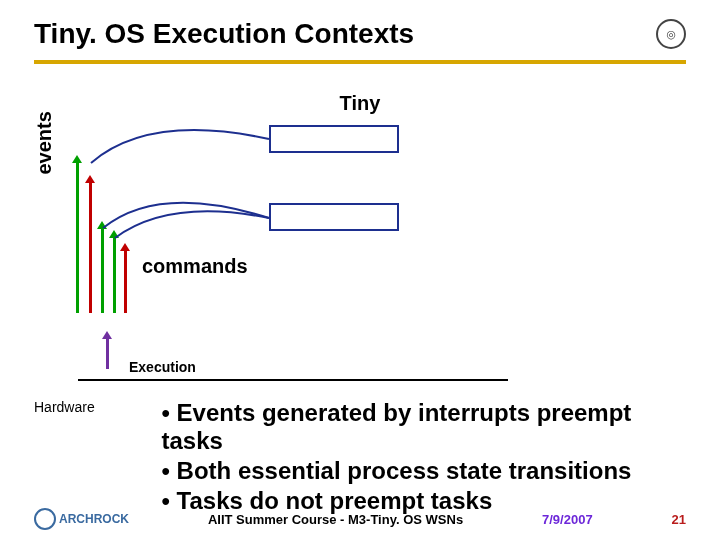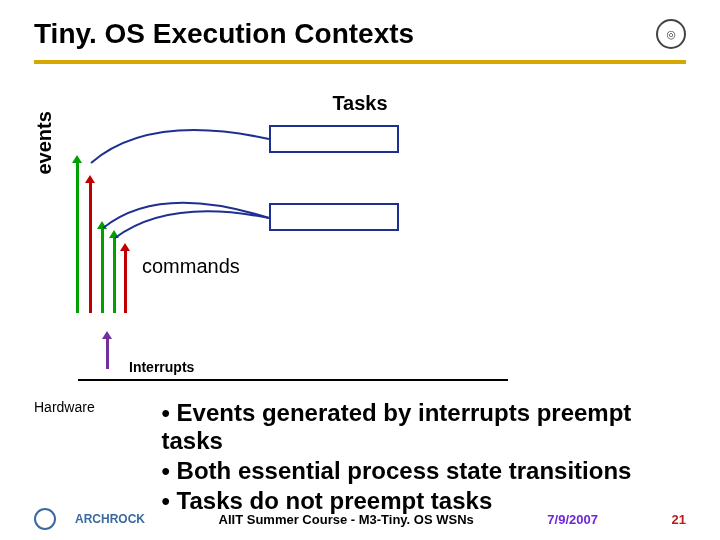--- a/index.html
+++ b/index.html
@@ -29,54 +29,54 @@
   .ag3::after { border-bottom:8px solid #00a000; }
   .ar2 { left: 90px; height: 62px; background:#c00000; }
   .ar2::after { border-bottom:8px solid #c00000; }
 
   .events-label { position:absolute; left: 10px; top: 40px; font-weight:bold; font-size:20px; transform: rotate(-90deg); transform-origin: left center; }
 
   .task-box { position:absolute; border:2px solid #1d2f8f; background:#fff; width:130px; height:28px; }
   .tb1 { left: 235px; top: 2px; }
   .tb2 { left: 235px; top: 80px; }
 
-  .commands-label { position:absolute; left: 108px; top: 132px; font-weight:normal; font-size:20px; }
+  .commands-label { position:absolute; left: 108px; top: 132px; font-weight:bold; font-size:20px; }
 
   .interrupts-row { position: relative; margin-top: 6px; }
   .int-arrow { position:absolute; left: 72px; bottom: 12px; width: 3px; height: 30px; background:#7030a0; }
   .int-arrow::after { content:""; position:absolute; top:-8px; left:-4px; border-left:5px solid transparent; border-right:5px solid transparent; border-bottom:8px solid #7030a0; }
   .interrupts-label { font-weight:bold; font-size:14px; margin-left: 95px; padding-top: 30px; }
   .int-hr { height:2px; background:#000; margin-top:4px; width: 430px; margin-left: 44px; }
 
   .bottom-block { display:flex; margin-top: 18px; gap: 30px; align-items:flex-start; }
   .hardware-label { font-weight:normal; font-size:14px; width: 100px; }
   .bullets { font-size: 24px; font-weight:bold; }
   .bullets li { list-style: none; margin-bottom: 2px; }
   .bullets li::before { content:"•  "; }
 
   .footer { position:absolute; left:0; bottom:10px; width:720px; display:flex; align-items:center; justify-content:space-between; padding: 0 34px; font-size:13px; font-weight:bold; }
-  .footer-logo { display:flex; align-items:center; gap:19px; font-size:12px; color:#3a6aa0; }
+  .footer-logo { display:flex; align-items:center; gap:3px; font-size:12px; color:#3a6aa0; }
   .footer-logo .circle { width:22px; height:22px; border:2px solid #3a6aa0; border-radius:50%; }
   .footer-center { color:#000; }
   .footer-date { color:#6d28d9; }
   .footer-page { color:#b91c1c; }
 </style>
 </head>
 <body>
 
 <div class="slide">
   <div class="title-row">
     <div class="title">Tiny. OS Execution Contexts</div>
     <div class="seal">
         <span class="seal-inner">◎</span>
       </div>
   </div>
   <div class="hr-gold"></div>
 
-  <div class="tasks-label">Tasks</div>
+  <div class="tasks-label">Tiny</div>
 
   <div class="diagram">
     <div class="events-label">events</div>
 
     <div class="arrow-up ag1"></div>
     <div class="arrow-up ar1"></div>
     <div class="arrow-up ag2"></div>
     <div class="arrow-up ag3"></div>
     <div class="arrow-up ar2"></div>
 
@@ -87,21 +87,21 @@
       <path d="M 2 40 Q 60 -10 180 16" stroke="#1d2f8f" stroke-width="2" fill="none"></path>
       <path d="M 14 105 Q 70 60 180 95" stroke="#1d2f8f" stroke-width="2" fill="none"></path>
       <path d="M 26 115 Q 80 75 180 95" stroke="#1d2f8f" stroke-width="2" fill="none"></path>
     </svg>
 
     <div class="commands-label">commands</div>
   </div>
 
   <div class="interrupts-row">
     <div class="int-arrow"></div>
-    <div class="interrupts-label">Interrupts</div>
+    <div class="interrupts-label">Execution</div>
     <div class="int-hr"></div>
   </div>
 
   <div class="bottom-block">
     <div class="hardware-label">Hardware</div>
     <ul class="bullets">
       <li>Events generated by interrupts preempt tasks</li>
       <li>Both essential process state transitions</li>
       <li>Tasks do not preempt tasks</li>
     </ul>

